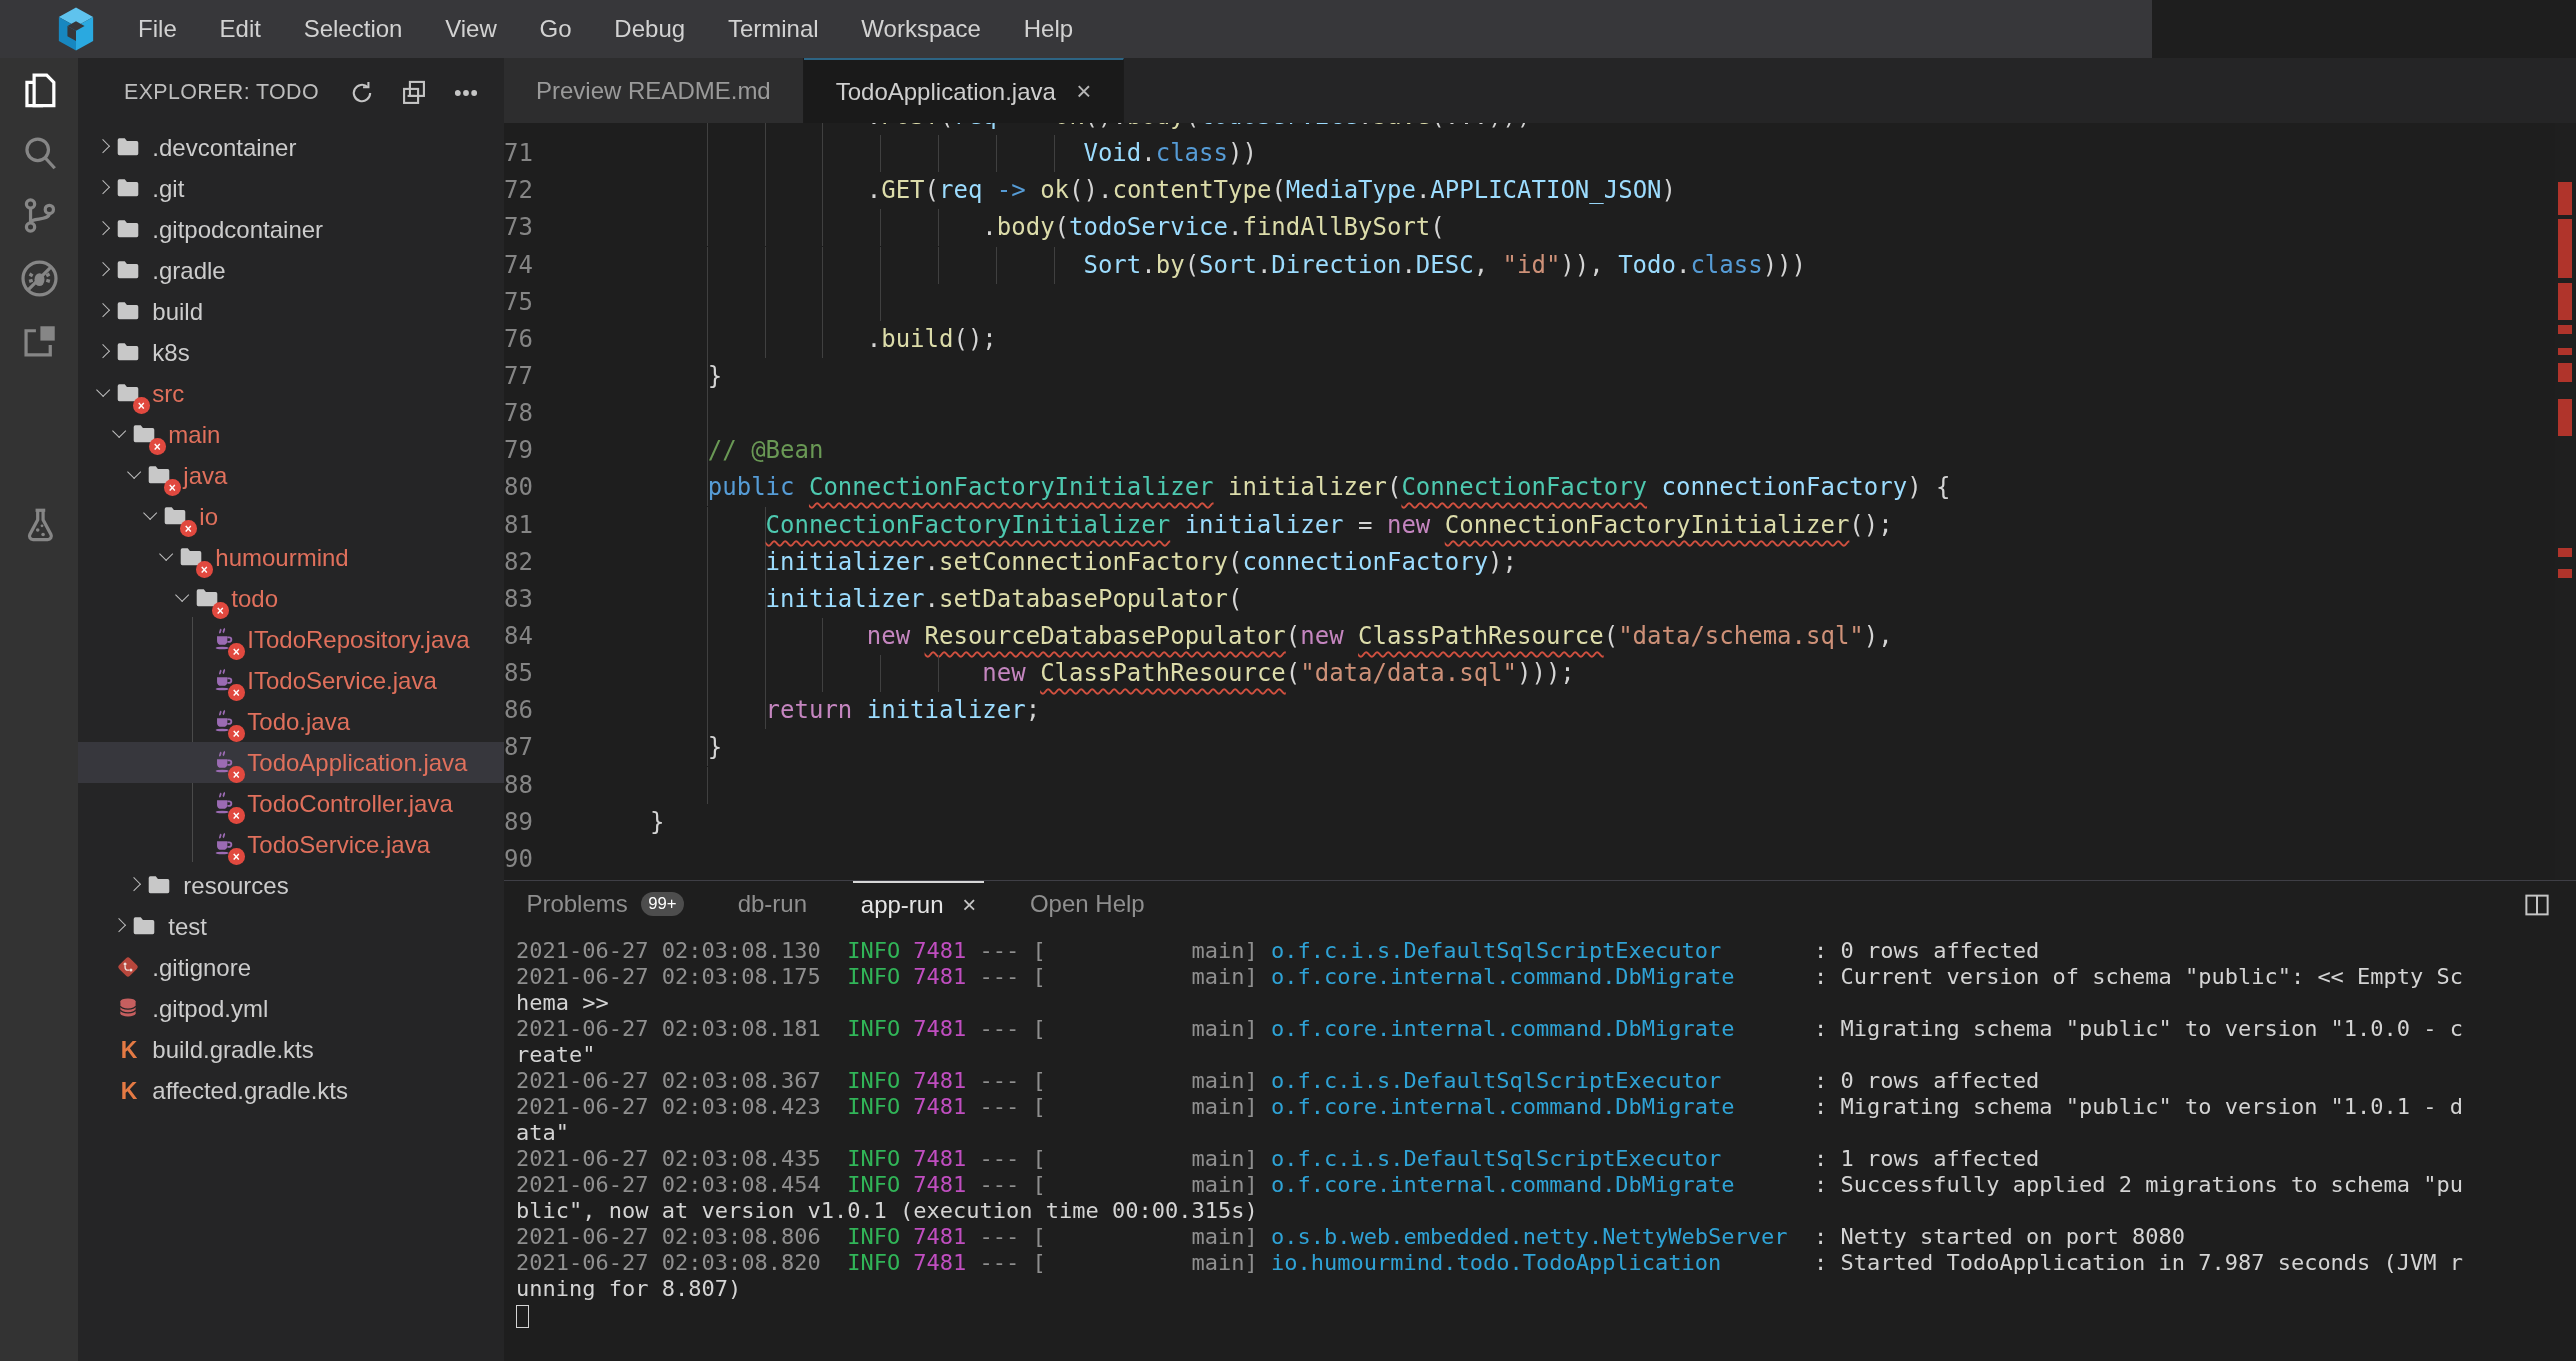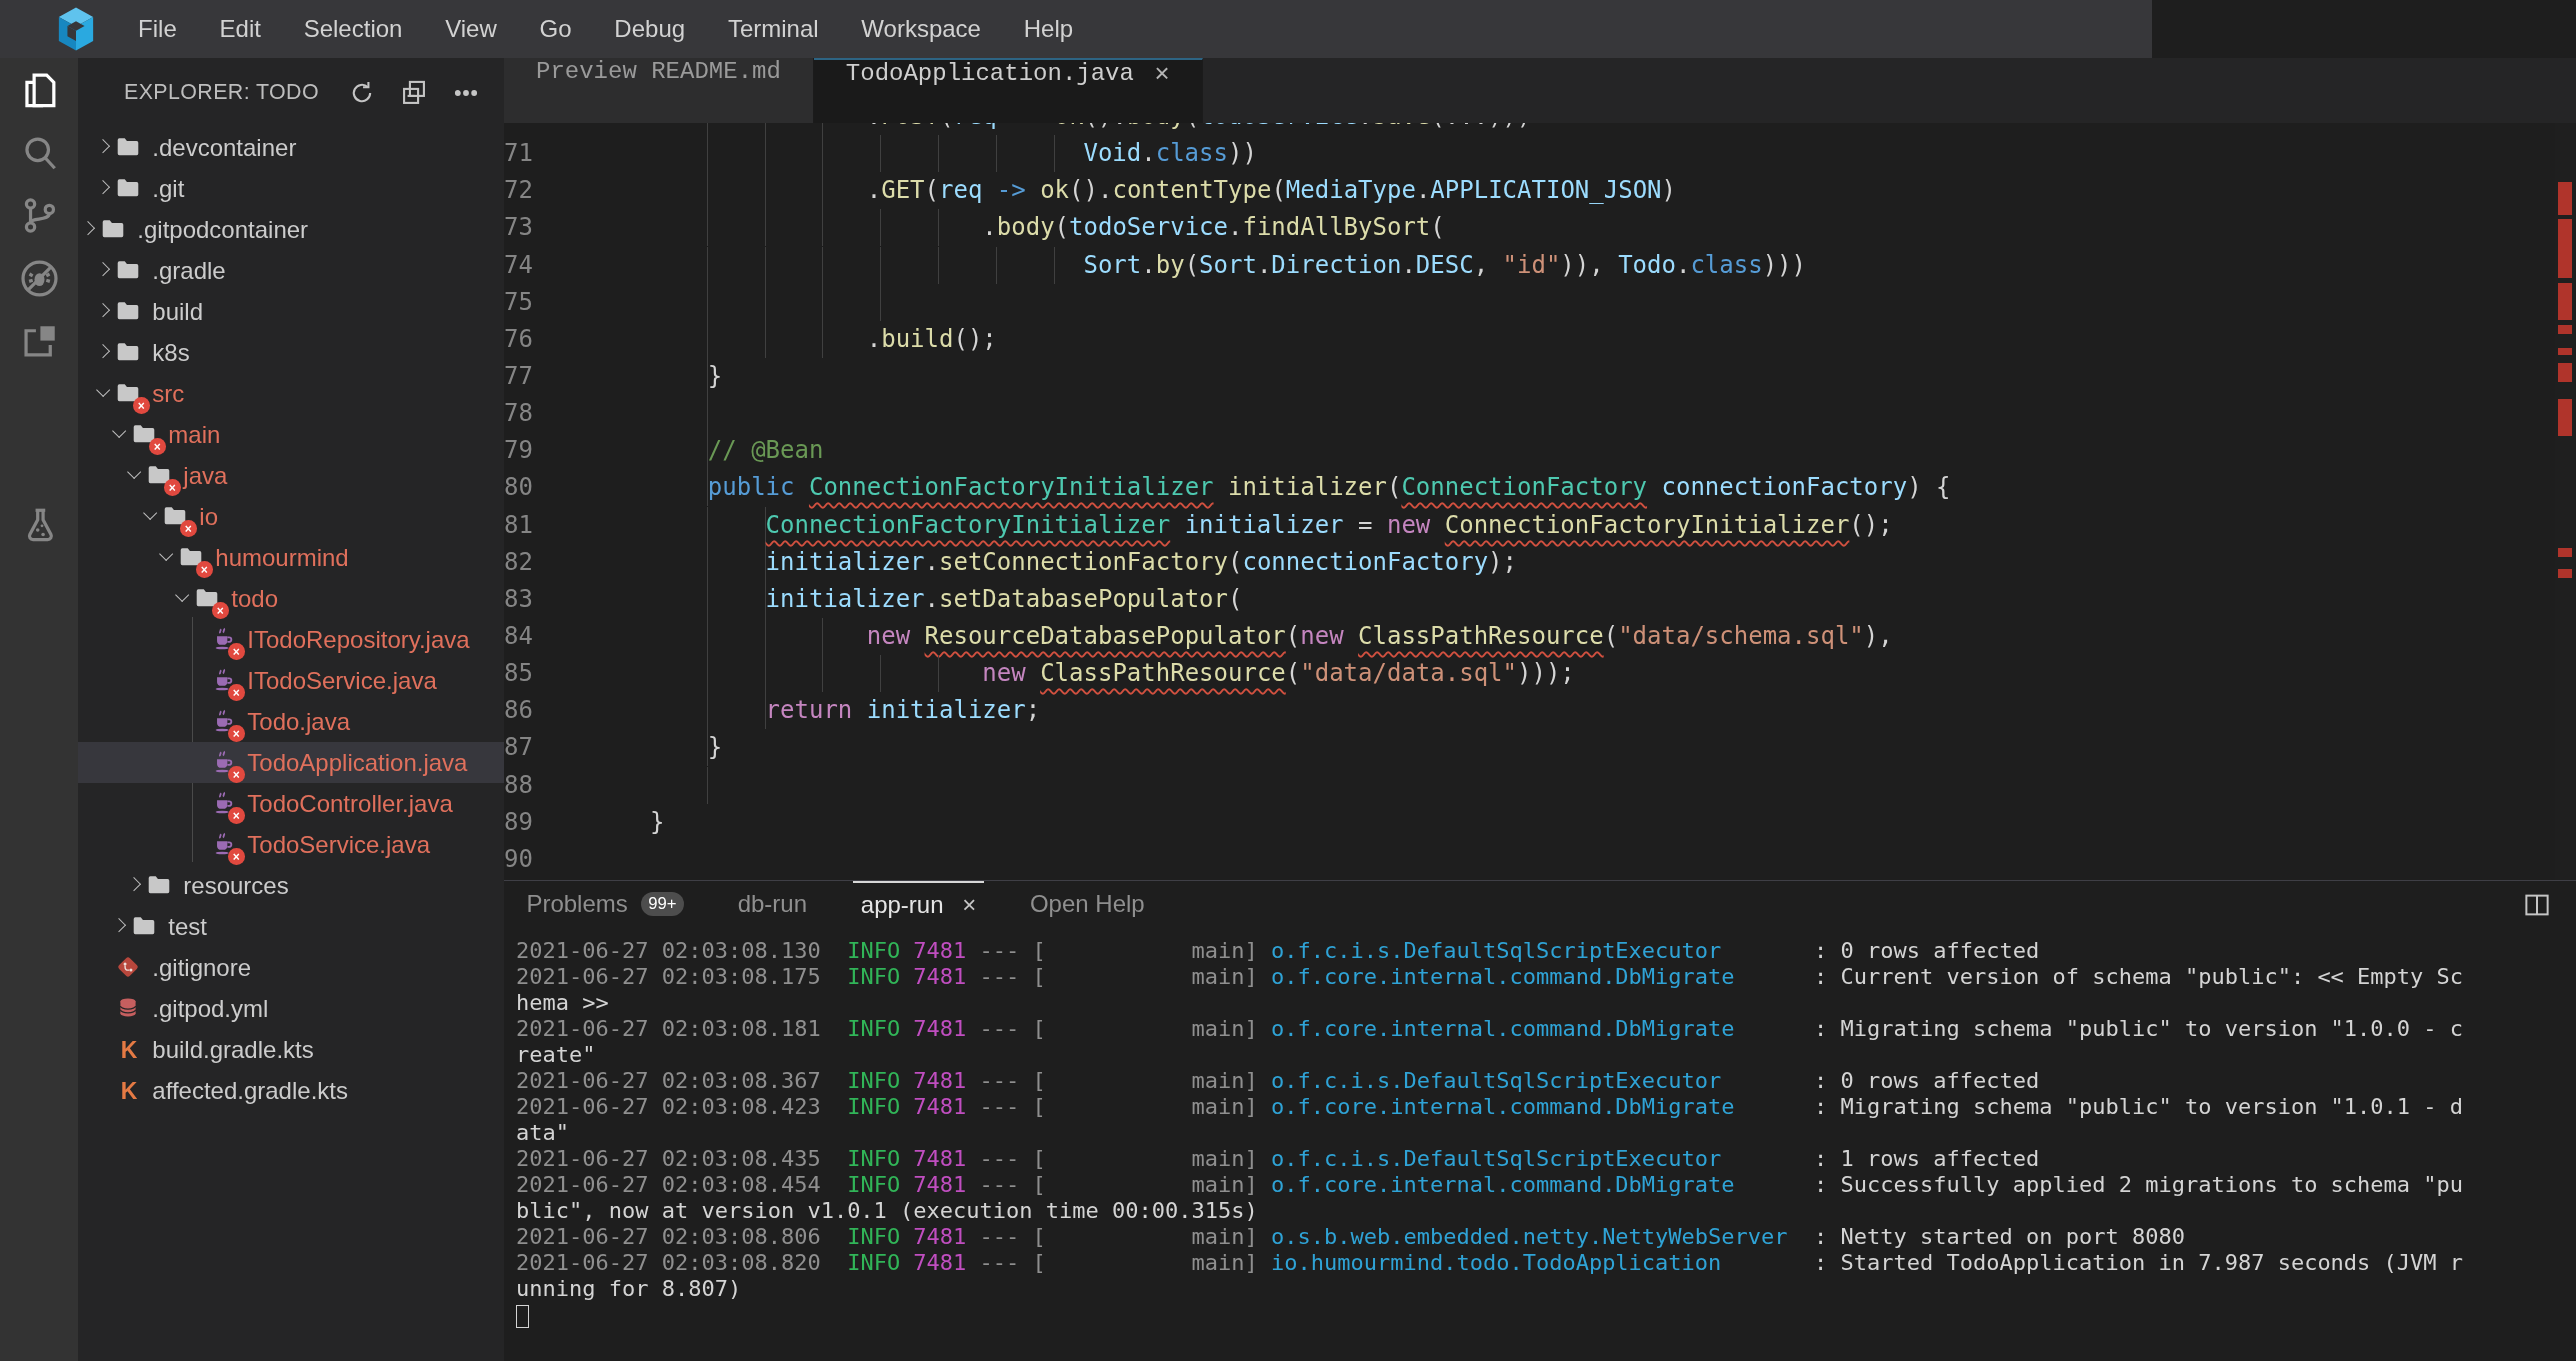--- a/index.html
+++ b/index.html
@@ -41,22 +41,22 @@
   .err-badge { position:absolute; right:-6.5px; bottom:-6.5px; width:16.7px; height:16.7px;
     background:#e1493f; border-radius:50%; color:#fff; font-size:12px; font-weight:700;
     display:flex; align-items:center; justify-content:center; line-height:1; }
   .lbl-error { color:#e0705c; }
   .k-ico { color:#e57a44; font-weight:700; font-size:23px; display:block; text-align:center; line-height:28px; }
   #tree-guide { position:absolute; left:114px; width:0.9px; background:#4a4a4a; }
 
   
   #editor { position:absolute; left:504px; top:58px; width:2072px; height:823px; background:#1e1e1e; }
   #tabbar { position:absolute; left:0; top:0; width:2072px; height:65px; background:#252526; display:flex; }
-  .tab { height:65px; display:flex; justify-content:center; font-size:24px;
-    color:#9a9a9a; background:#2d2d2e; padding:0 32px; border-right:0.9px solid #1b1b1b;font-family:Liberation Mono, monospace; }
+  .tab { height:65px; display:flex; align-items:center; justify-content:center; font-size:24px;
+    color:#9a9a9a; background:#2d2d2e; padding:0 32px; border-right:0.9px solid #1b1b1b; }
   .tab.active { background:#1a1a1a; color:#cfcfcf; border-top:2.8px solid #2d6483; }
   .tab .close { margin-left:20.4px; color:#b5b5b5; font-size:26px; }
 
   #code { position:absolute; left:0; top:65px; width:2072px; height:758px; overflow:hidden;
     font-family:"DejaVu Sans Mono", monospace; font-size:24px; }
   .code-line { position:absolute; left:0; height:37px; line-height:37px; white-space:pre; width:2024px; }
   .code-num { position:absolute; left:0; width:109px; text-align:left; color:#858585; }
   .code-txt { position:absolute; left:146px; }
   .indent { display:inline-block; height:37px; vertical-align:top;
     background-image:repeating-linear-gradient(to right, transparent 0, transparent calc(4ch - 0.9px), #404040 calc(4ch - 0.9px), #404040 4ch); }
@@ -182,21 +182,21 @@
           </svg></span>
         <span>.devcontainer</span>
       </div>
       <div class="tree-row" style="padding-left: 15px;">
         <span class="chev right"></span>
         <span class="tree-ico"><svg viewBox="0 0 24 24">
             <path fill="#c8c8c8" d="M2.5 5.5A1.5 1.5 0 0 1 4 4h5l2 2.5h9a1.5 1.5 0 0 1 1.5 1.5v10a1.5 1.5 0 0 1-1.5 1.5H4a1.5 1.5 0 0 1-1.5-1.5z"></path>
           </svg></span>
         <span>.git</span>
       </div>
-      <div class="tree-row" style="">
+      <div class="tree-row" style="padding-left: 15px;">
         <span class="chev right"></span>
         <span class="tree-ico"><svg viewBox="0 0 24 24">
             <path fill="#c8c8c8" d="M2.5 5.5A1.5 1.5 0 0 1 4 4h5l2 2.5h9a1.5 1.5 0 0 1 1.5 1.5v10a1.5 1.5 0 0 1-1.5 1.5H4a1.5 1.5 0 0 1-1.5-1.5z"></path>
           </svg></span>
         <span>.gitpodcontainer</span>
       </div>
       <div class="tree-row" style="padding-left: 15px;">
         <span class="chev right"></span>
         <span class="tree-ico"><svg viewBox="0 0 24 24">
             <path fill="#c8c8c8" d="M2.5 5.5A1.5 1.5 0 0 1 4 4h5l2 2.5h9a1.5 1.5 0 0 1 1.5 1.5v10a1.5 1.5 0 0 1-1.5 1.5H4a1.5 1.5 0 0 1-1.5-1.5z"></path>

